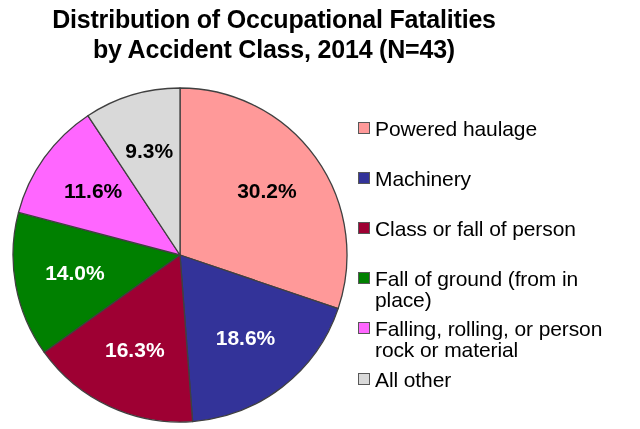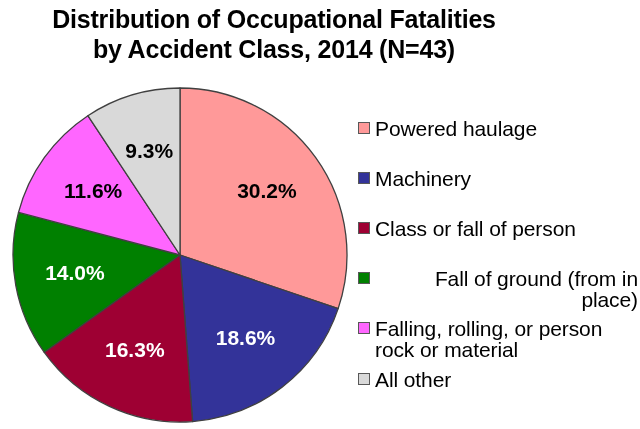--- a/index.html
+++ b/index.html
@@ -125,21 +125,21 @@
         <span class="legend-label">Powered haulage</span>
       </div>
       <div class="legend-row" style="top: 60px;">
         <span class="legend-swatch" style="background: rgb(51, 51, 153);"></span>
         <span class="legend-label">Machinery</span>
       </div>
       <div class="legend-row" style="top: 110px;">
         <span class="legend-swatch" style="background: rgb(158, 0, 51);"></span>
         <span class="legend-label">Class or fall of person</span>
       </div>
-      <div class="legend-row" style="top: 160px; text-align: right;">
+      <div class="legend-row" style="top: 160px;">
         <span class="legend-swatch" style="background: rgb(0, 128, 0);"></span>
         <span class="legend-label">Fall of ground (from in place)</span>
       </div>
       <div class="legend-row" style="top: 210px;">
         <span class="legend-swatch" style="background: rgb(255, 102, 255);"></span>
         <span class="legend-label">Falling, rolling, or person
 rock or material</span>
       </div>
       <div class="legend-row" style="top: 261px;">
         <span class="legend-swatch" style="background: rgb(217, 217, 217);"></span>

